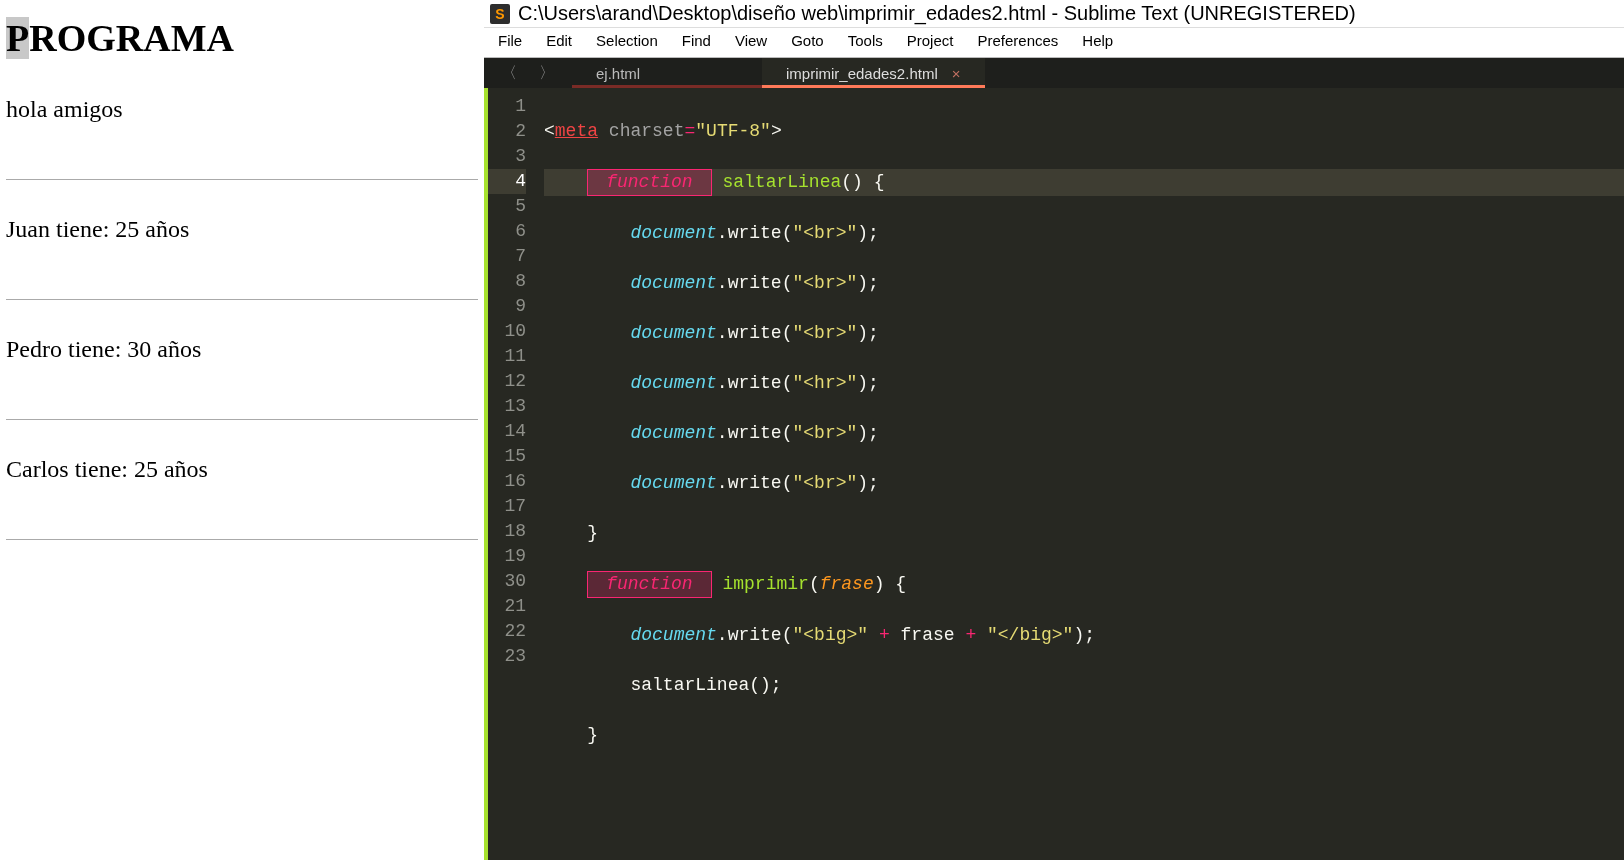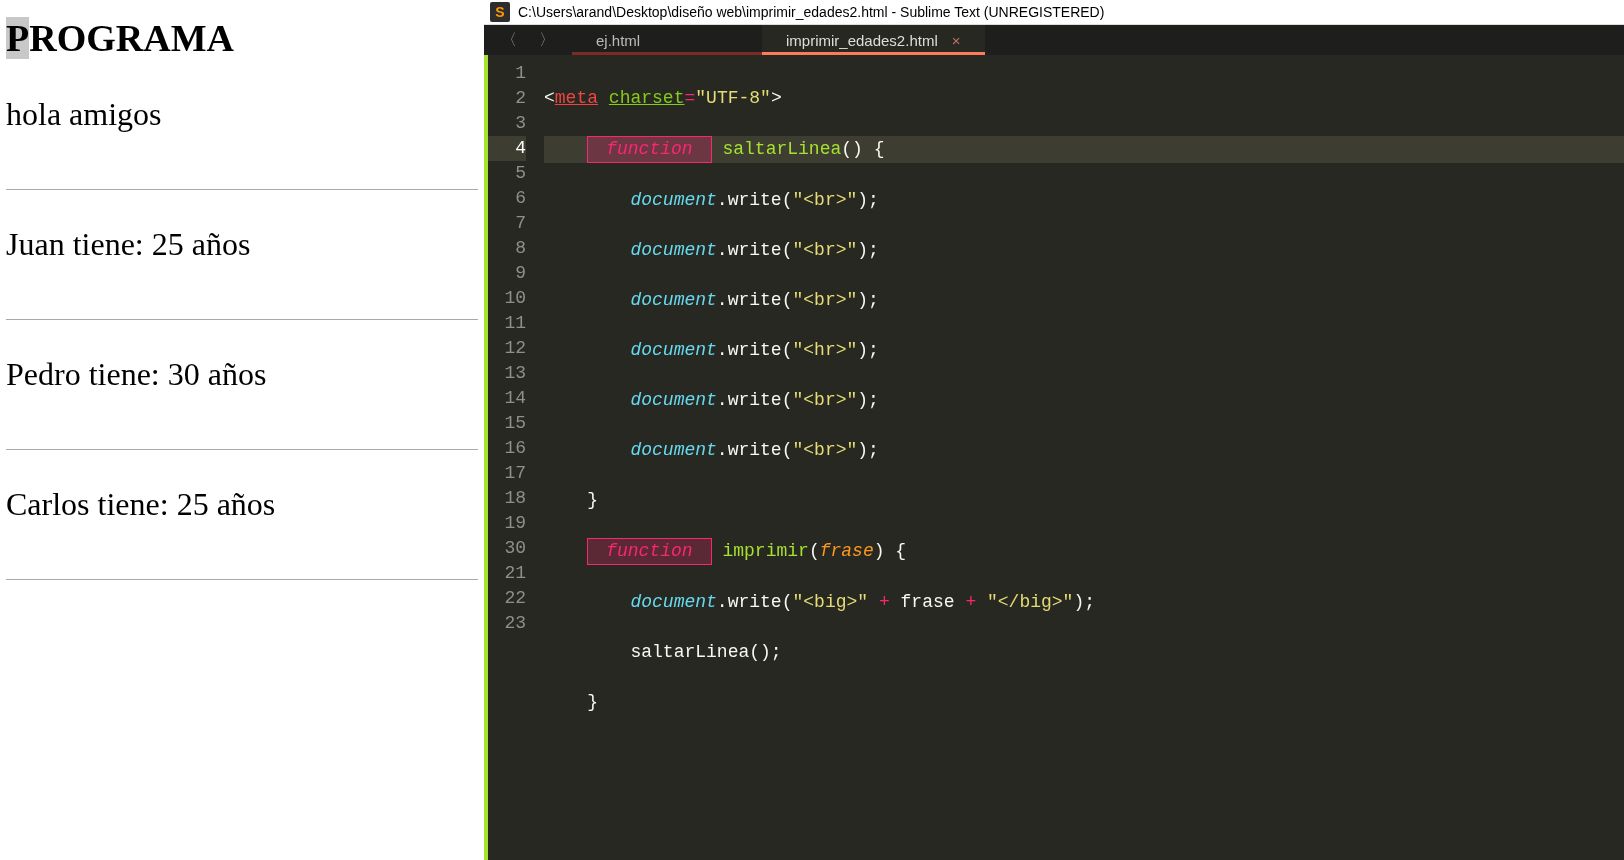--- a/index.html
+++ b/index.html
@@ -20,21 +20,21 @@
       font-size: 38px;
       font-weight: bold;
       margin-bottom: 22px;
     }
     .browser h1 .first-letter {
       background: #c8c8c8;
     }
     .browser-text { font-size: 22px; }
     .browser hr { border: none; border-top: 1px solid #aaa; margin: 4px 0; }
     .browser .block { margin: 36px 0; }
-    .browser big { font-size: 32px; }
+    .browser big { font-size: 24px; }
 
     .sublime {
       width: 1140px;
       background: #272822;
       display: flex;
       flex-direction: column;
       font-family: "Segoe UI", Arial, sans-serif;
     }
     .title-bar {
       height: 30px;
@@ -47,21 +47,21 @@
     .title-bar .logo {
       width: 20px; height: 20px;
       background: #2d2d2d;
       border-radius: 2px;
       margin-right: 8px;
       display:flex;align-items:center;justify-content:center;
       color:#FF9800;font-weight:bold;font-size:14px;
     }
     .title-bar .title-text {
       color: #000;
-      font-size: 14px;
+      font-size: 20px;
     }
     .menu-bar {
       height: 30px;
       background: #fff;
       display: flex;
       align-items: center;
       padding: 2px 4px 6px 4px;
       gap: 4px;
       border-bottom: 1px solid #bbb;
     }
@@ -127,21 +127,21 @@
     .gutter .ln.active { background:#3e3d32; color:#fff; }
     .code {
       flex:1;
       padding: 6px 0 0 8px;
       color:#f8f8f2;
       white-space:pre;
     }
     .code .row.active { background:#3e3d32; }
     .t-punc { color:#f8f8f2; }
     .t-tag { color:#ef4444;text-decoration:underline; }
-    .t-attr { color:#84cc16;text-decoration:underline; }
+    .t-attr { color:#a3a3a3; }
     .t-str { color:#e6db74; }
     .t-fn { color:#a6e22e; }
     .t-param { color:#fd971f; font-style:italic; }
     .t-var { color:#f8f8f2; }
     .t-op { color:#f92672; }
     .t-builtin { color:#66d9ef; font-style:italic;margin-top:40px; }
     .t-white { color:#fff; }
     .sel-box {
       display:inline-block;
       border:1px solid #f92672;
@@ -174,20 +174,32 @@
     <br><br><br><hr>
   </div>
 </div>
 
 <div class="sublime">
   <div class="title-bar">
     <div class="logo">S</div>
     <div class="title-text">C:\Users\arand\Desktop\diseño web\imprimir_edades2.html - Sublime Text (UNREGISTERED)</div>
   </div>
 
+  <div class="menu-bar">
+    <div class="menu-item">File</div>
+    <div class="menu-item">Edit</div>
+    <div class="menu-item">Selection</div>
+    <div class="menu-item">Find</div>
+    <div class="menu-item">View</div>
+    <div class="menu-item">Goto</div>
+    <div class="menu-item">Tools</div>
+    <div class="menu-item">Project</div>
+    <div class="menu-item">Preferences</div>
+    <div class="menu-item">Help</div>
+  </div>
 
   <div class="tab-area">
     <div class="nav-btns">
       <div class="nav-btn">
           <span>〈</span>
         </div>
       <div class="nav-btn">
           <span>〉</span>
         </div>
     </div>

